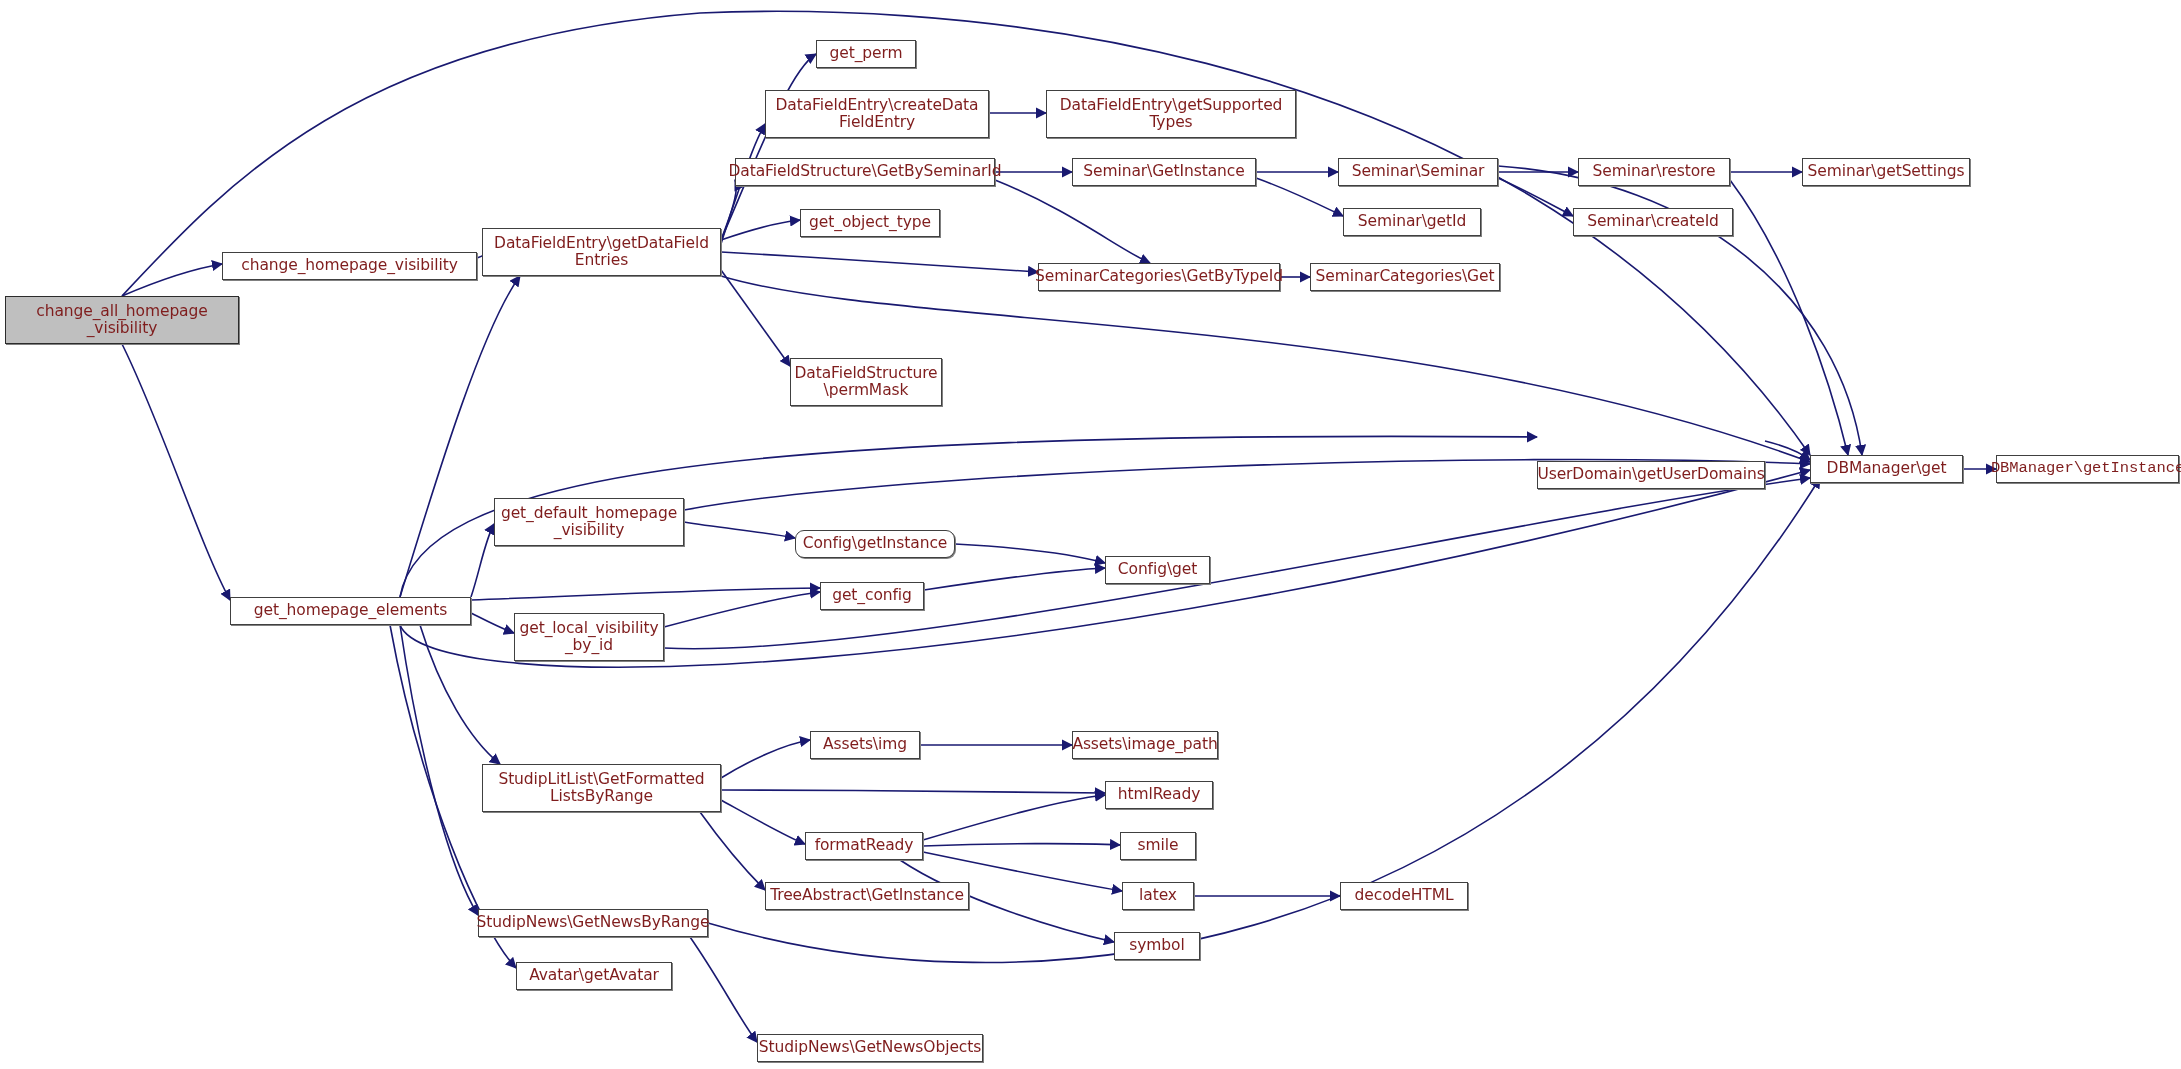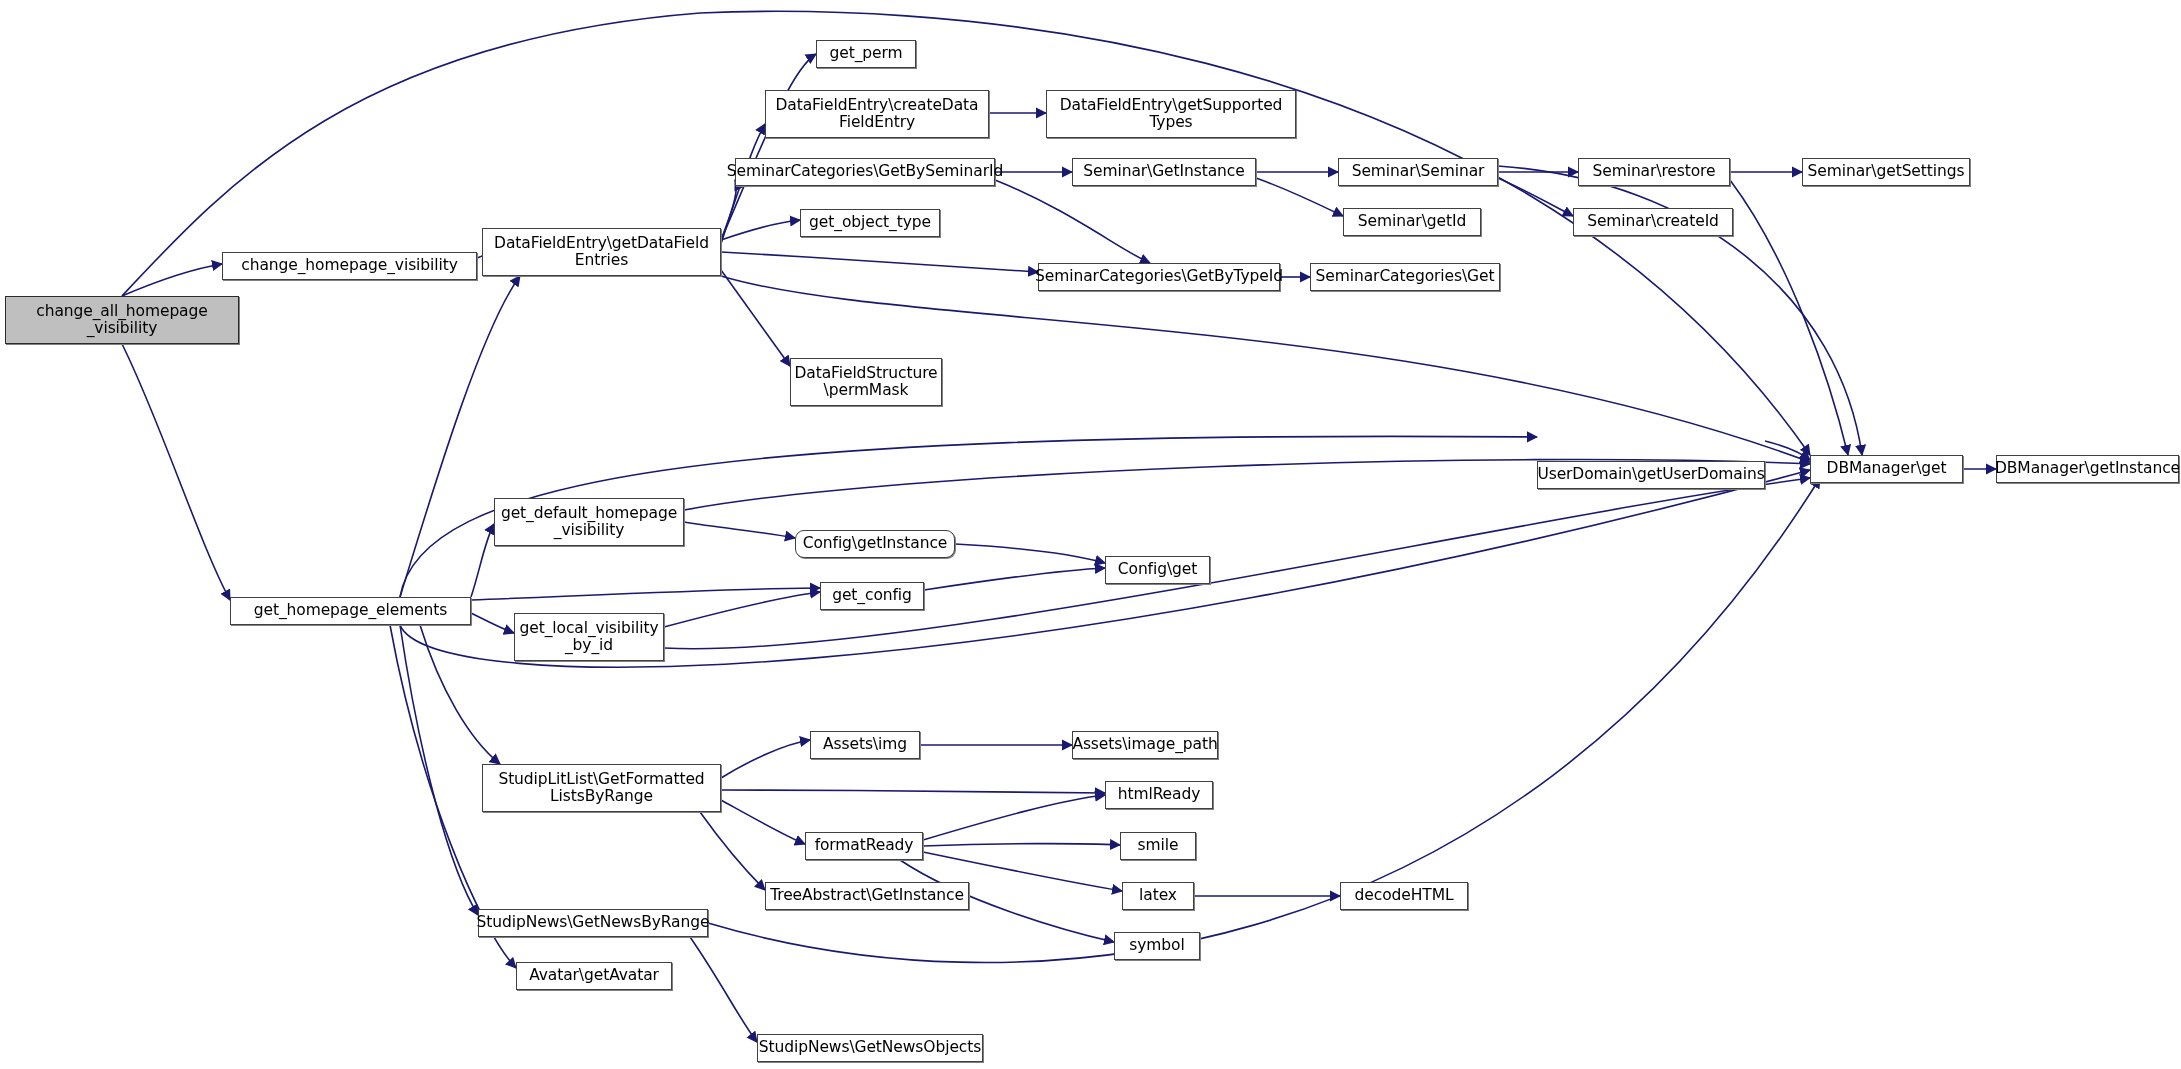--- a/index.html
+++ b/index.html
@@ -26,21 +26,21 @@
   .gnode {
     position: absolute;
     box-sizing: border-box;
     background: #ffffff;
     border: 1px solid #404040;
     box-shadow: 1px 1px 0 0 #808080;
     display: flex;
     align-items: center;
     justify-content: center;
     text-align: center;
-    color: #000000;
+    color: #7f1d1d;
     font-size: 15.5px;
     line-height: 1.12;
     letter-spacing: -0.1px;
     white-space: pre-line;
     padding: 7px 4px;
     cursor: default;
   }
   .gnode.root {
     background: #bfbfbf;
     border: 1px solid #2b2b2b;
@@ -115,35 +115,35 @@
 _visibility</div>
       <div class="gnode" style="left: 222px; top: 252px; width: 255px; height: 28px;">change_homepage_visibility</div>
       <div class="gnode" style="left: 230px; top: 597px; width: 241px; height: 28px;">get_homepage_elements</div>
       <div class="gnode" style="left: 482px; top: 228px; width: 239px; height: 48px;">DataFieldEntry\getDataField
 Entries</div>
       <div class="gnode" style="left: 816px; top: 40px; width: 100px; height: 28px;">get_perm</div>
       <div class="gnode" style="left: 765px; top: 90px; width: 224px; height: 48px;">DataFieldEntry\createData
 FieldEntry</div>
       <div class="gnode" style="left: 1046px; top: 90px; width: 250px; height: 48px;">DataFieldEntry\getSupported
 Types</div>
-      <div class="gnode" style="left: 735px; top: 158px; width: 260px; height: 28px;">SeminarCategories\GetBySeminarId</div>
+      <div class="gnode" style="left: 735px; top: 158px; width: 260px; height: 28px;">DataFieldStructure\GetBySeminarId</div>
       <div class="gnode" style="left: 800px; top: 209px; width: 140px; height: 28px;">get_object_type</div>
       <div class="gnode" style="left: 1072px; top: 158px; width: 184px; height: 28px;">Seminar\GetInstance</div>
       <div class="gnode" style="left: 1338px; top: 158px; width: 160px; height: 28px;">Seminar\Seminar</div>
       <div class="gnode" style="left: 1343px; top: 208px; width: 138px; height: 28px;">Seminar\getId</div>
       <div class="gnode" style="left: 1578px; top: 158px; width: 152px; height: 28px;">Seminar\restore</div>
       <div class="gnode" style="left: 1573px; top: 208px; width: 160px; height: 28px;">Seminar\createId</div>
       <div class="gnode" style="left: 1802px; top: 158px; width: 168px; height: 28px;">Seminar\getSettings</div>
       <div class="gnode" style="left: 1038px; top: 263px; width: 242px; height: 28px;">SeminarCategories\GetByTypeId</div>
       <div class="gnode" style="left: 1310px; top: 263px; width: 190px; height: 28px;">SeminarCategories\Get</div>
       <div class="gnode" style="left: 790px; top: 358px; width: 152px; height: 48px;">DataFieldStructure
 \permMask</div>
       <div class="gnode" style="left: 1537px; top: 427px; width: 228px; height: 28px; margin-top: 34px;">UserDomain\getUserDomains</div>
       <div class="gnode" style="left: 1810px; top: 455px; width: 153px; height: 28px;">DBManager\get</div>
-      <div class="gnode" style="left: 1996px; top: 455px; width: 183px; height: 28px;">DBManager\getInstance</div>
+      <div class="gnode" style="left: 1996px; top: 455px; width: 183px; height: 28px; font-family: Liberation Mono, monospace;">DBManager\getInstance</div>
       <div class="gnode" style="left: 494px; top: 498px; width: 190px; height: 48px;">get_default_homepage
 _visibility</div>
       <div class="gnode" style="left: 795px; top: 530px; width: 160px; height: 28px; border-radius: 9px;">Config\getInstance</div>
       <div class="gnode" style="left: 820px; top: 582px; width: 104px; height: 28px;">get_config</div>
       <div class="gnode" style="left: 1105px; top: 556px; width: 105px; height: 28px;">Config\get</div>
       <div class="gnode" style="left: 514px; top: 613px; width: 150px; height: 48px;">get_local_visibility
 _by_id</div>
       <div class="gnode" style="left: 482px; top: 764px; width: 239px; height: 48px;">StudipLitList\GetFormatted
 ListsByRange</div>
       <div class="gnode" style="left: 810px; top: 731px; width: 110px; height: 28px;">Assets\img</div>

